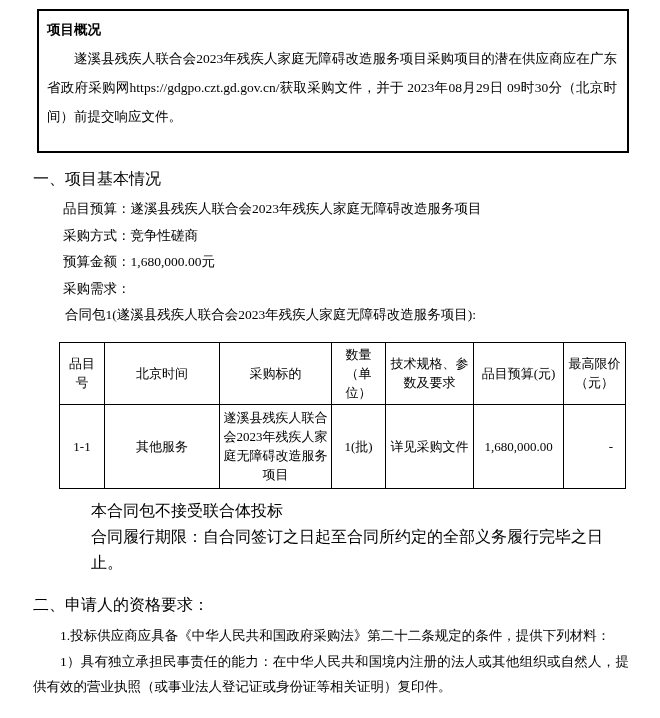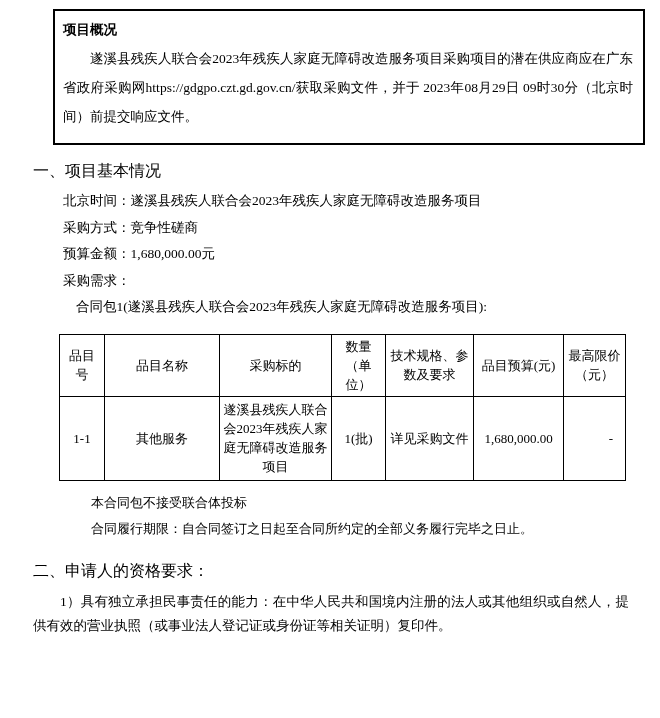--- a/index.html
+++ b/index.html
@@ -14,22 +14,22 @@
   }
   .page {
     width: 660px;
     height: 718px;
     padding: 9px 31px 0 33px;
   }
   
   .overview-box {
     border: 2px solid #000;
     width: 592px;
-    margin-left: 20px;
-    padding: 9px 10px 12px 8px;
+    margin-left: 4px;
+    padding: 9px 10px 20px 8px;
   }
   .overview-title {
     font-size: 13.5px;
     font-weight: bold;
     line-height: 20px;
     margin-bottom: 4px;
   }
   .overview-body {
     font-size: 13.5px;
     line-height: 29px;
@@ -45,21 +45,21 @@
     margin-bottom: 6px;
   }
   .section-heading.second { margin-top: 18px; margin-bottom: 8px; }
   
   .field-line {
     font-size: 13.5px;
     line-height: 26.5px;
     margin-left: 30px;
     white-space: nowrap;
   }
-  .contract-line  { font-size: 13.5px; line-height: 26.5px; margin-left: 43px; white-space: nowrap; }
+  .contract-line  { font-size: 13.5px; line-height: 26.5px; margin-left: 32px; white-space: nowrap; }
   .contract-line.budget { margin-left: 60px; }
   
   table.items {
     border-collapse: collapse;
     table-layout: fixed;
     width: 566px;
     margin: 13px 0 0 26px;
     font-size: 13px;
   }
   table.items th, table.items td {
@@ -69,21 +69,21 @@
     vertical-align: middle;
     padding: 2px 3px;
     line-height: 19px;
     overflow: hidden;
   }
   table.items tr.head-row { height: 58px; }
   table.items tr.data-row { height: 84px; }
   table.items td.dash-cell { text-align: right; padding-right: 12px; }
   
   .note-line {
-    font-size: 13px;
+    font-size: 16px;
     line-height: 26px;
     margin-left: 58px;
   }
   .notes { margin-top: 9px; }
   
   .qual-para {
     font-size: 13.5px;
     line-height: 24.5px;
     text-indent: 2em;
     text-align: justify;
@@ -96,21 +96,21 @@
 <div class="page">
 
   <div class="overview-box">
     <div class="overview-title">项目概况</div>
     <div class="overview-body">遂溪县残疾人联合会2023年残疾人家庭无障碍改造服务项目采购项目的潜在供应商应在广东省政府采购网https://gdgpo.czt.gd.gov.cn/获取采购文件，并于 2023年08月29日 09时30分（北京时间）前提交响应文件。</div>
   </div>
 
   <div class="section-heading">一、项目基本情况</div>
 
   <div class="field-line">
-    <span>北京时间：</span><span>遂溪县残疾人联合会2023年残疾人家庭无障碍改造服务项目</span>
+    <span>品目预算：</span><span>遂溪县残疾人联合会2023年残疾人家庭无障碍改造服务项目</span>
   </div>
   <div class="field-line">
     <span>采购方式：</span><span>竞争性磋商</span>
   </div>
   <div class="field-line">
     <span>预算金额：</span><span>1,680,000.00元</span>
   </div>
   <div class="field-line">
     <span>采购需求：</span><span></span>
   </div>
@@ -122,21 +122,21 @@
         <col style="width:115px">
         <col style="width:112px">
         <col style="width:54px">
         <col style="width:88px">
         <col style="width:90px">
         <col style="width:62px">
     </colgroup>
     <tbody>
       <tr class="head-row">
         <th>品目号</th>
-        <th>品目名称</th>
+        <th>北京时间</th>
         <th>采购标的</th>
         <th>数量（单位）</th>
         <th>技术规格、参数及要求</th>
         <th>品目预算(元)</th>
         <th>最高限价（元）</th>
       </tr>
       <tr class="data-row">
         <td>1-1</td>
         <td>其他服务</td>
         <td>遂溪县残疾人联合会2023年残疾人家庭无障碍改造服务项目</td>
@@ -148,15 +148,16 @@
     </tbody>
   </table>
 
   <div class="notes">
     <div class="note-line">本合同包不接受联合体投标</div>
     <div class="note-line">合同履行期限：自合同签订之日起至合同所约定的全部义务履行完毕之日止。</div>
   </div>
 
   <div class="section-heading second">二、申请人的资格要求：</div>
 
+  <div class="qual-para">1.投标供应商应具备《中华人民共和国政府采购法》第二十二条规定的条件，提供下列材料：</div>
   <div class="qual-para">1）具有独立承担民事责任的能力：在中华人民共和国境内注册的法人或其他组织或自然人，提供有效的营业执照（或事业法人登记证或身份证等相关证明）复印件。</div>
 
 </div>
 
 </body></html>

